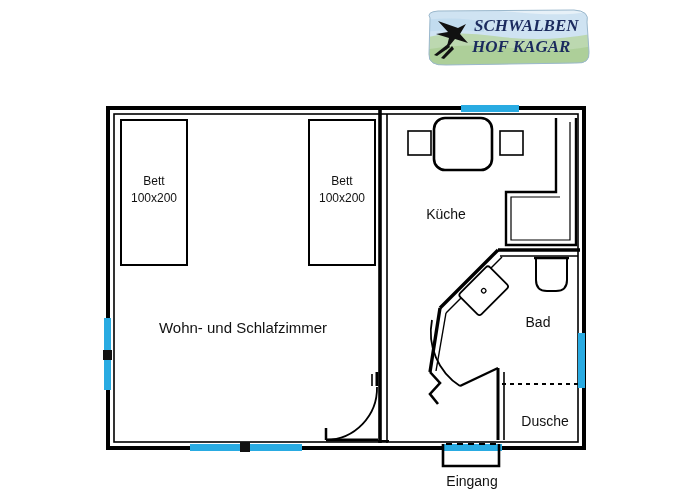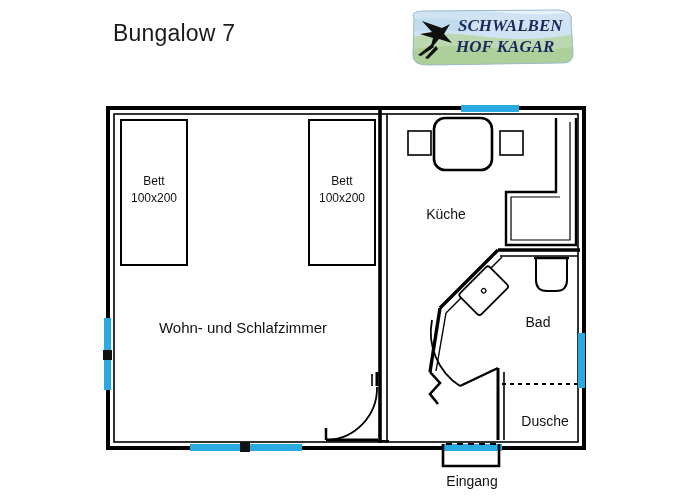--- a/index.html
+++ b/index.html
@@ -30,21 +30,21 @@
     left: 113px;
     top: 20px;
     font-size: 23px;
     letter-spacing: 0.2px;
     color: #1a1a1a;
     white-space: nowrap;
   }
 
   .logo {
     position: absolute;
-    left: 408px;
+    left: 424px;
     top: 8px;
     width: 168px;
     height: 60px;
     overflow: hidden;
   }
 
   
   .floorplan {
     position: absolute;
     left: 0;
@@ -67,21 +67,20 @@
     font-size: 14px;
     fill: #111111;
     text-anchor: middle;
   }
 </style>
 </head>
 <body>
 
 <div class="page">
 
-  <div class="plan-title">Bungalow 7</div>
 
   <div class="logo">
     <svg width="168" height="60" viewBox="0 0 168 60">
       <defs>
         <clipPath id="logoclip">
           <path d="M6,10 Q2,4 14,3 L150,2 Q166,3 163,14 L165,44 Q166,56 152,55 L22,57 Q4,58 5,46 Z"></path>
         </clipPath>
       </defs>
       <g clip-path="url(#logoclip)">
         <rect x="0" y="0" width="168" height="60" fill="#cfe3f2"></rect>

